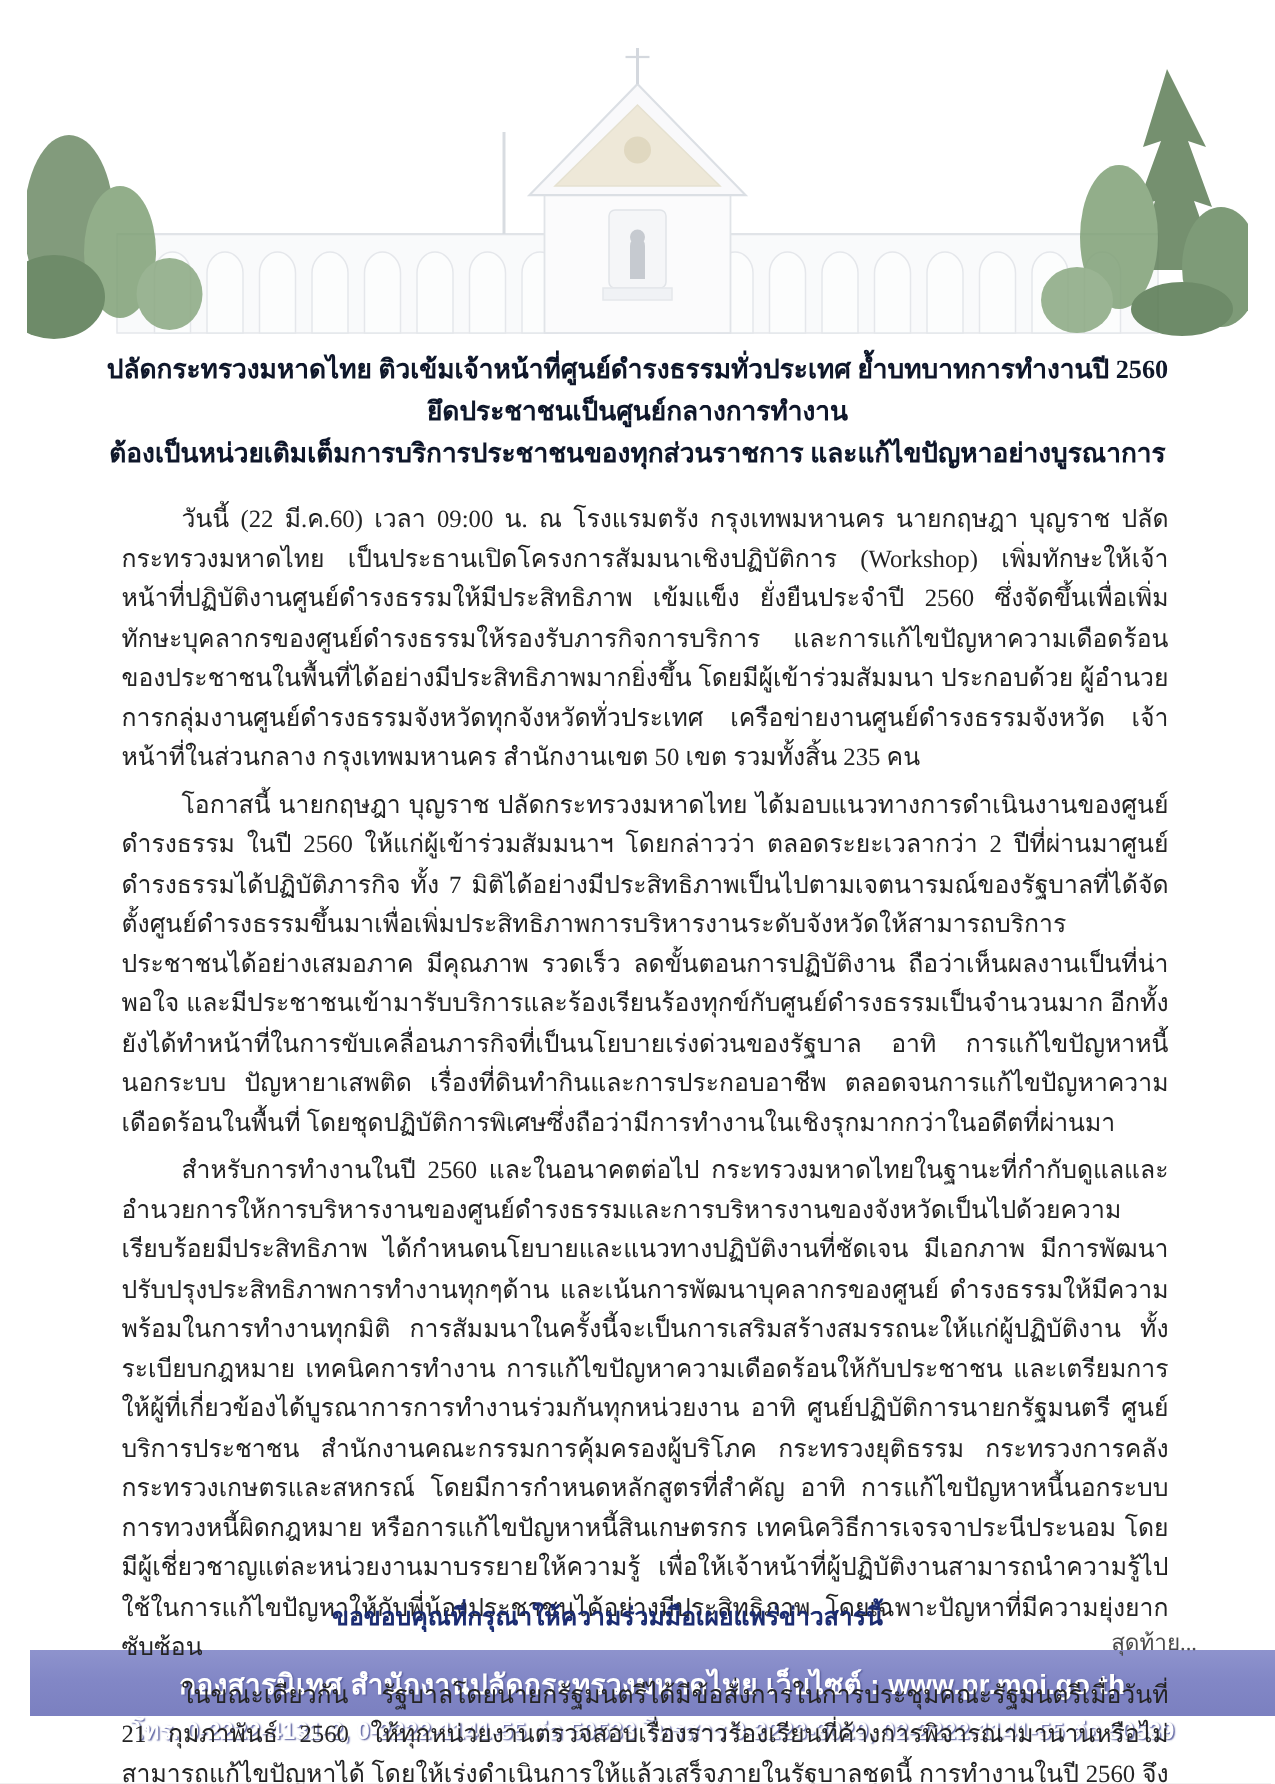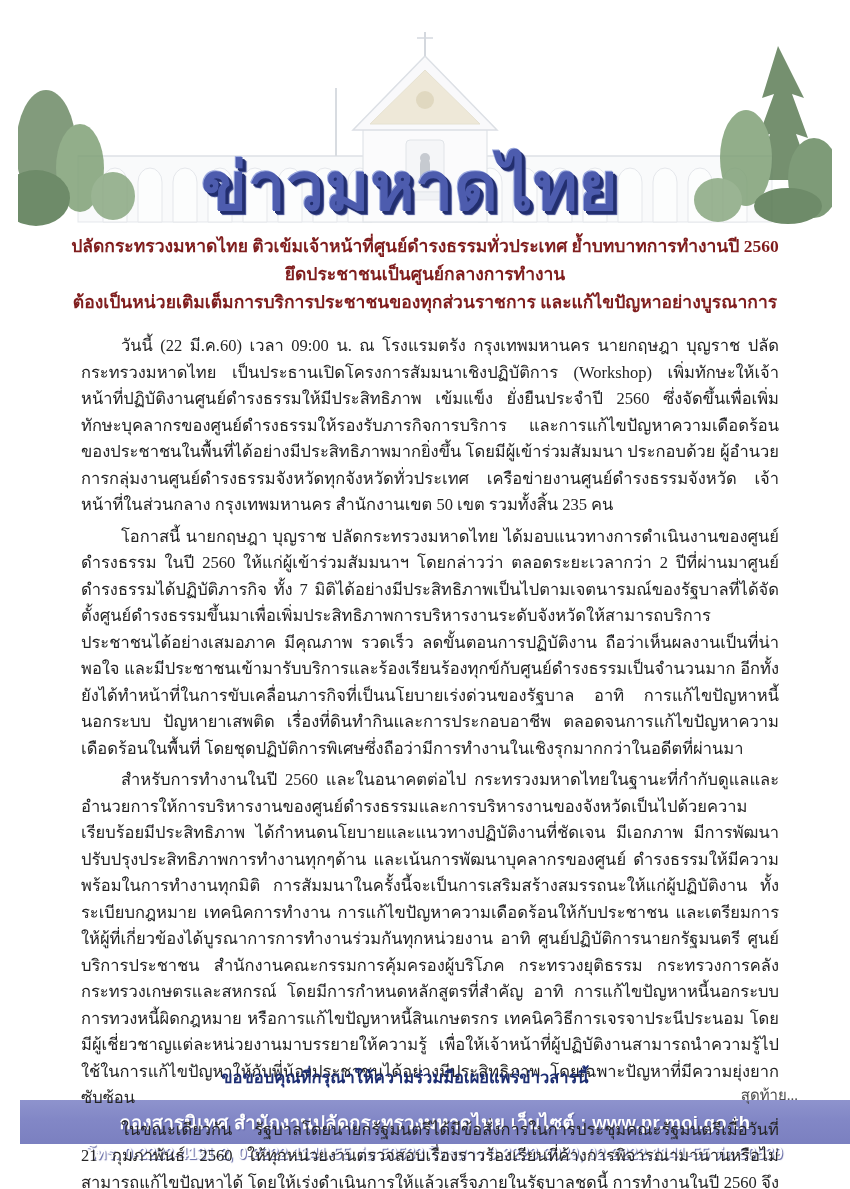--- a/index.html
+++ b/index.html
@@ -22,21 +22,21 @@
     font-weight:bold;
     font-size:67px;
     letter-spacing:1px;
     color:#4d5cae;
     text-shadow:2px 2px 0 #222e6e, 3px 3px 0 #222e6e, 4px 4px 1px #39458c, -1px -1px 0 #9aa8dd;
   }
   
   .headline{
     position:absolute;top:232px;left:55px;right:55px;
     text-align:center;font-weight:bold;
-    font-size:17.5px;line-height:28px;color:#7f1d1d;
+    font-size:17.5px;line-height:28px;color:#0f172a;
   }
   
   .body-text{
     position:absolute;top:328px;left:76px;right:66px;
     font-size:16.5px;line-height:26.5px;
     text-align:justify;color:#242424;
   }
   .body-text p{margin:5px;text-indent:40px;}
   
   .watermark{
@@ -123,21 +123,20 @@
       </g>
 
       <g opacity="0.85">
         <path d="M760 18 l26 52 -12 -4 16 44 -12 -4 16 46 -56 0 14 -46 -12 4 16 -44 -12 4 z" fill="#5d7d57"></path>
         <ellipse cx="728" cy="130" rx="26" ry="48" fill="#7fa076"></ellipse>
         <ellipse cx="796" cy="150" rx="26" ry="40" fill="#688a61"></ellipse>
         <ellipse cx="700" cy="172" rx="24" ry="22" fill="#8aa881"></ellipse>
         <ellipse cx="770" cy="178" rx="34" ry="18" fill="#55774f"></ellipse>
       </g>
     </svg>
-    <div class="masthead-title">ข่าวมหาดไทย</div>
   </div>
 
   <div class="headline">
     <div>ปลัดกระทรวงมหาดไทย ติวเข้มเจ้าหน้าที่ศูนย์ดำรงธรรมทั่วประเทศ ย้ำบทบาทการทำงานปี 2560</div>
     <div>ยึดประชาชนเป็นศูนย์กลางการทำงาน</div>
     <div>ต้องเป็นหน่วยเติมเต็มการบริการประชาชนของทุกส่วนราชการ และแก้ไขปัญหาอย่างบูรณาการ</div>
   </div>
 
 
   <div class="body-text">

